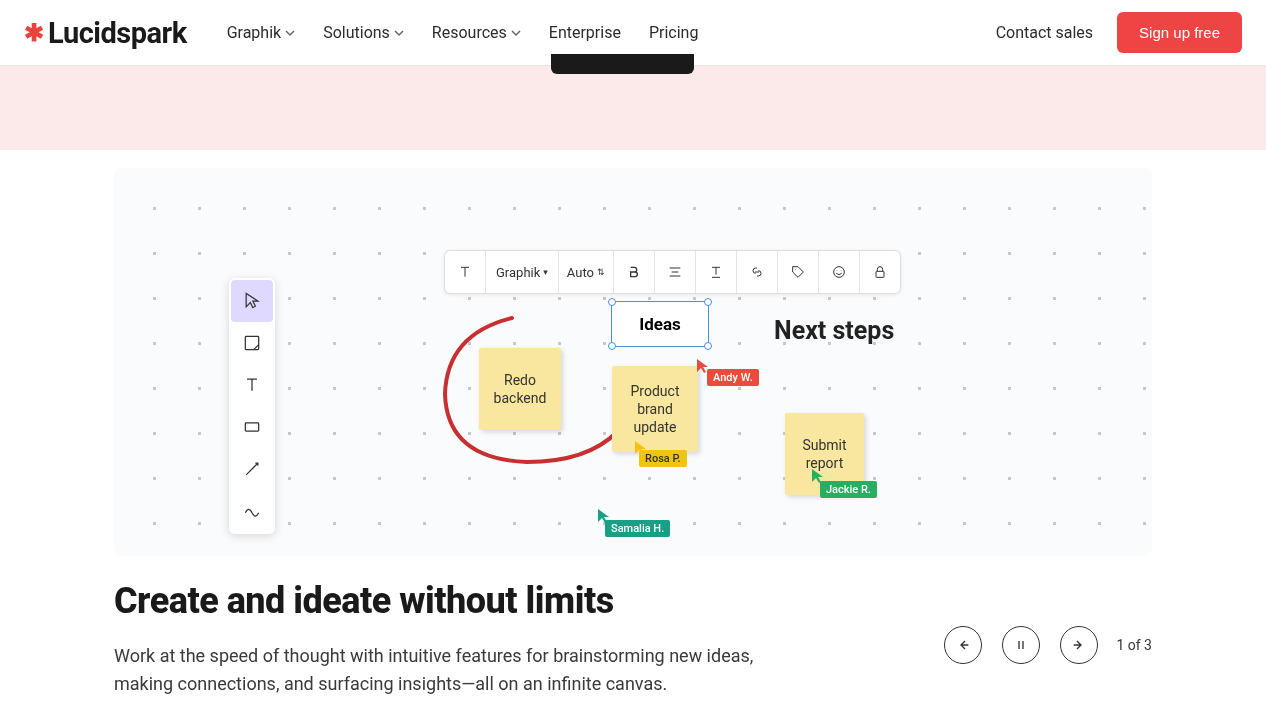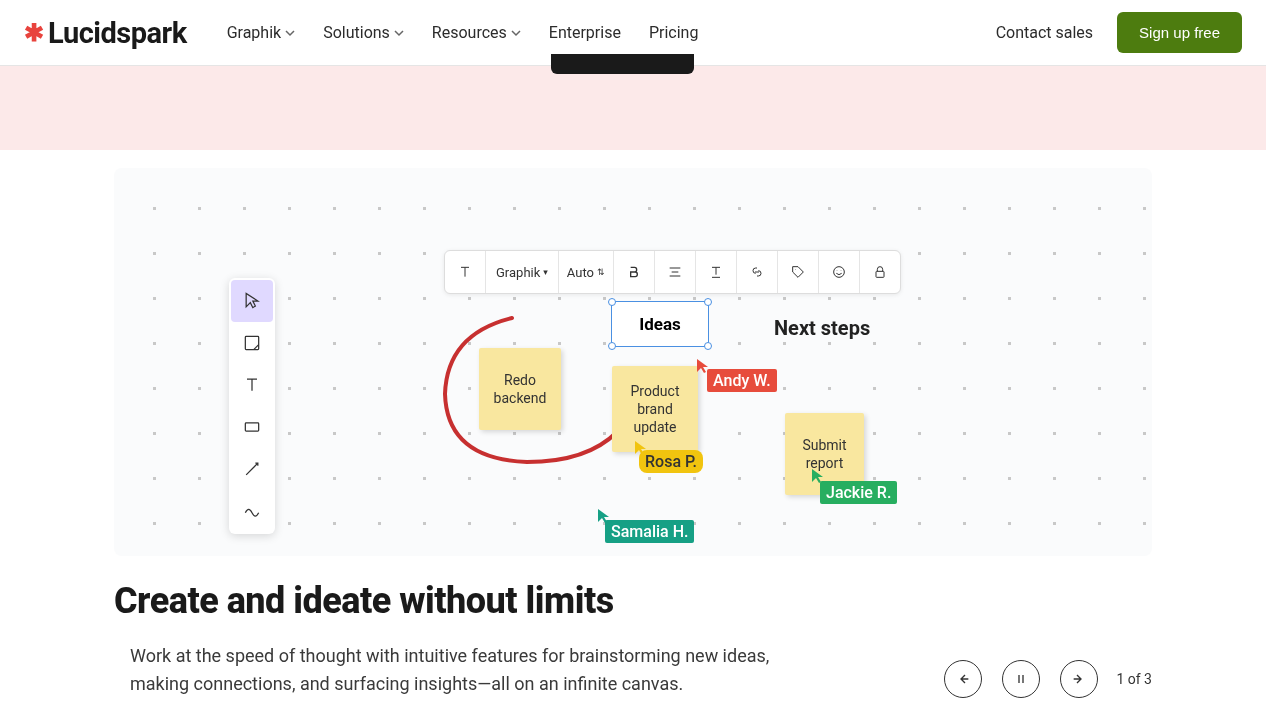--- a/index.html
+++ b/index.html
@@ -8,21 +8,21 @@
 
 .header { display: flex; align-items: center; padding: 0 24px; height: 66px; border-bottom: 1px solid #e5e5e5; }
 .logo { display: flex; align-items: center; gap: 4px; margin-right: 40px; }
 .logo-icon { color: #e8433d; font-size: 24px; font-weight: bold; }
 .logo-text { font-size: 29px; font-weight: 700; color: #1a1a1a; letter-spacing: -0.5px; }
 .nav { display: flex; gap: 28px; }
 .nav-item { display: flex; align-items: center; gap: 4px; font-size: 16px; color: #2c2c2c; cursor: pointer; }
 .chevron { width: 10px; height: 10px; }
 .header-right { margin-left: auto; display: flex; align-items: center; gap: 24px; }
 .contact { font-size: 16px; color: #2c2c2c; cursor: pointer; }
-.signup { background: #4d7c0f; color: #fff; padding: 12px 22px; border-radius: 6px; font-size: 15px; font-weight: 500; cursor: pointer; border: none; }
+.signup { background: #ef4444; color: #fff; padding: 12px 22px; border-radius: 6px; font-size: 15px; font-weight: 500; cursor: pointer; border: none; }
 
 
 .pink-band { background: #fce9e9; height: 84px; position: relative; }
 .pink-button { position: absolute; left: 551px; top: -12px; width: 143px; height: 20px; background: #1a1a1a; border-radius: 0 0 6px 6px; }
 
 
 .canvas-wrap { padding: 18px 114px 0; }
 .canvas { position: relative; height: 388px; background: #fafbfc; border-radius: 8px; background-image: radial-gradient(circle, #c8c8c8 1.5px, transparent 1.5px); background-size: 45px 45px; background-position: 18px 18px; }
 
 
@@ -40,44 +40,44 @@
 .size-auto { font-size: 13px; padding: 0 8px; }
 
 
 .ideas-box { position: absolute; left: 497px; top: 133px; width: 98px; height: 46px; border: 1px solid #4a90e2; background: #fff; display: flex; align-items: center; justify-content: center; font-weight: 700; font-size: 17px; }
 .handle { position: absolute; width: 8px; height: 8px; background: #fff; border: 1px solid #4a90e2; border-radius: 50%; }
 .handle.tl { left: -4px; top: -4px; }
 .handle.tr { right: -4px; top: -4px; }
 .handle.bl { left: -4px; bottom: -4px; }
 .handle.br { right: -4px; bottom: -4px; }
 
-.next-steps { position: absolute; left: 660px; top: 148px; font-weight: 700; font-size: 20px; color: #222; }
+.next-steps { position: absolute; left: 660px; top: 148px; font-weight: 700; font-size: 25px; color: #222; }
 
 .sticky { position: absolute; background: #f9e79f; border-radius: 2px; box-shadow: 2px 2px 5px rgba(0,0,0,0.15); display: flex; align-items: center; justify-content: center; text-align: center; font-size: 14px; color: #333; padding: 8px; line-height: 1.3; }
 .sticky1 { left: 365px; top: 180px; width: 82px; height: 82px; }
 .sticky2 { left: 498px; top: 198px; width: 86px; height: 86px; }
 .sticky3 { left: 671px; top: 237px; width: 79px; height: 82px; margin-top: 8px; }
 
-.cursor-label { position: absolute; font-size: 16px; color: #fff; padding: 2px 6px; border-radius: 2px; font-weight: 500; }
+.cursor-label { position: absolute; font-size: 11px; color: #fff; padding: 2px 6px; border-radius: 2px; font-weight: 500; }
 .cursor-arrow { position: absolute; }
 .andy-arrow { left: 582px; top: 190px; }
 .andy { left: 593px; top: 201px; background: #e74c3c; }
 .rosa-arrow { left: 520px; top: 272px; }
-.rosa { left: 525px; top: 282px; background: #f1c40f; color: #333; border-radius: 8px; }
+.rosa { left: 525px; top: 282px; background: #f1c40f; color: #333; }
 .jackie-arrow { left: 697px; top: 300px; }
 .jackie { left: 706px; top: 313px; background: #27ae60; }
 .samalia-arrow { left: 483px; top: 340px; }
 .samalia { left: 491px; top: 352px; background: #16a085; }
 
 .red-arc { position: absolute; left: 323px; top: 146px; }
 
 
 .section { padding: 24px 114px 0; }
 .section-title { font-size: 36px; font-weight: 800; color: #1a1a1a; margin-bottom: 20px; letter-spacing: -0.5px; }
-.section-row { display: flex; align-items: flex-end; margin-left: 16px; }
+.section-row { display: flex; align-items: center; }
 .section-body { font-size: 18px; color: #3a3a3a; line-height: 1.55; max-width: 670px; }
 .carousel-controls { margin-left: auto; display: flex; flex-direction: row; align-items: center; gap: 18px; margin-top: -50px; }
 .ctrl-row { display: flex; gap: 20px; }
 .ctrl-btn { width: 38px; height: 38px; border: 1.5px solid #333; border-radius: 50%; background: #fff; display: flex; align-items: center; justify-content: center; cursor: pointer; }
 .ctrl-btn svg { width: 16px; height: 16px; stroke: #333; fill: none; stroke-width: 2; }
 .page-ind { font-size: 14px; color: #333; }
 </style>
 </head>
 <body>
 

